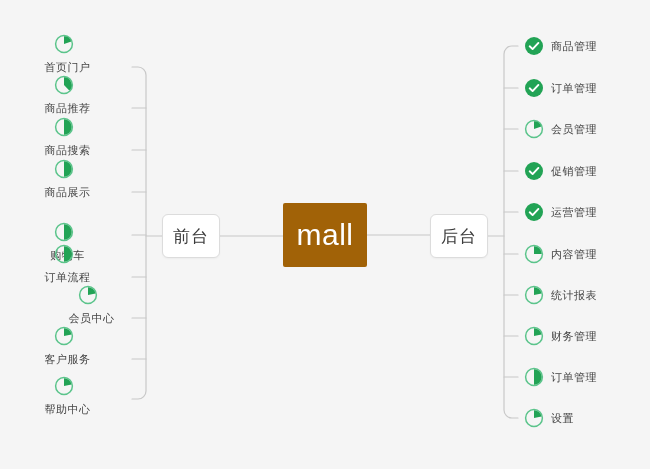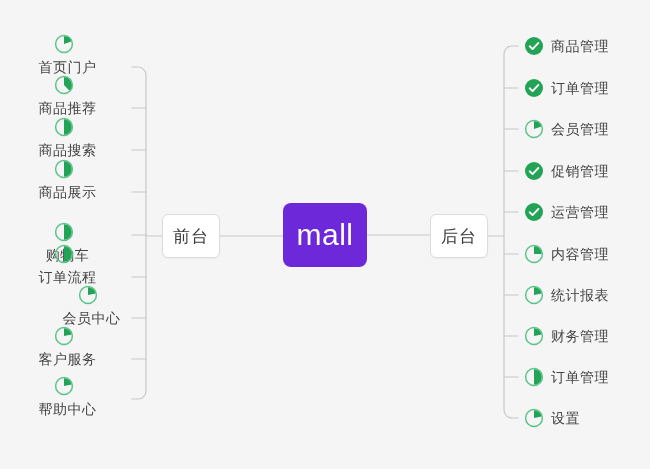--- a/index.html
+++ b/index.html
@@ -35,21 +35,21 @@
     align-items: center;
     height: 26px;
     white-space: nowrap;
   }
   .leaf.left {
     right: 552px; 
     flex-direction: column;
     justify-content: flex-end;
   }
   .leaf-label {
-    font-size: 14px;
+    font-size: 11px;
     color: #444444;
     letter-spacing: 0.5px;
     line-height: 26px;
   }
   .leaf.left .leaf-label { margin-left: 7px; }
   .leaf.right .leaf-label { margin-left: 7px; }
 
   
   .status-icon {
     width: 20px;
@@ -69,22 +69,22 @@
   .branch-box {
     background: #ffffff;
     border: 1px solid #dcdcdc;
     border-radius: 6px;
     color: #3b3b3b;
     font-size: 17px;
     letter-spacing: 1px;
     box-shadow: 0 1px 2px rgba(0,0,0,0.04);
   }
   .root-box {
-    background: #6d28d9;
-    border-radius: 8px;
+    background: #a16207;
+    border-radius: 2px;
     color: #ffffff;
     font-size: 30px;
     letter-spacing: 0.5px;
   }
 </style>
 </head>
 <body>
 
 <div id="canvas">
 

